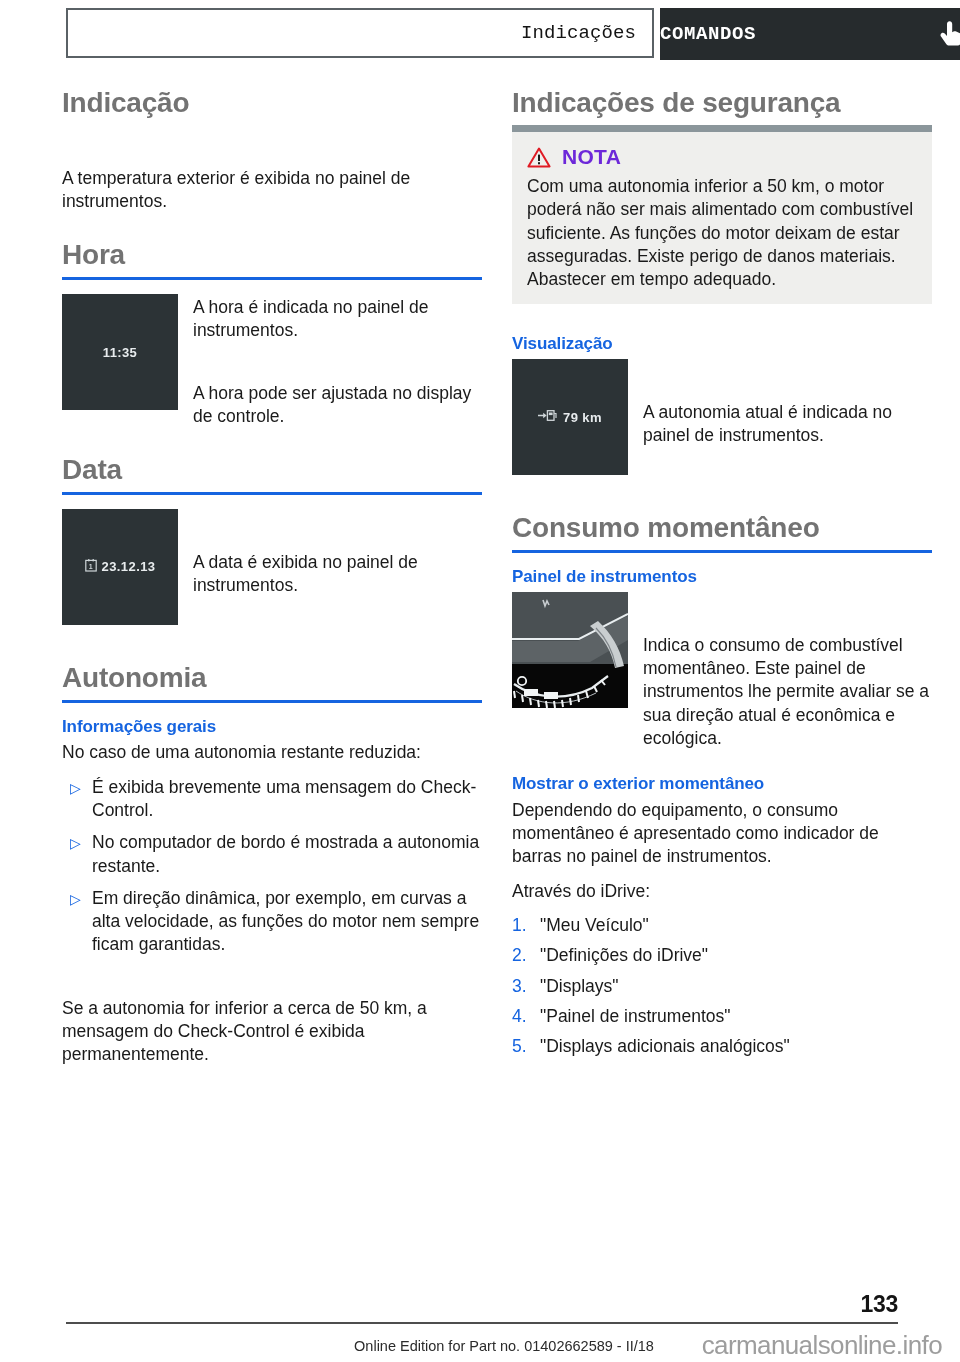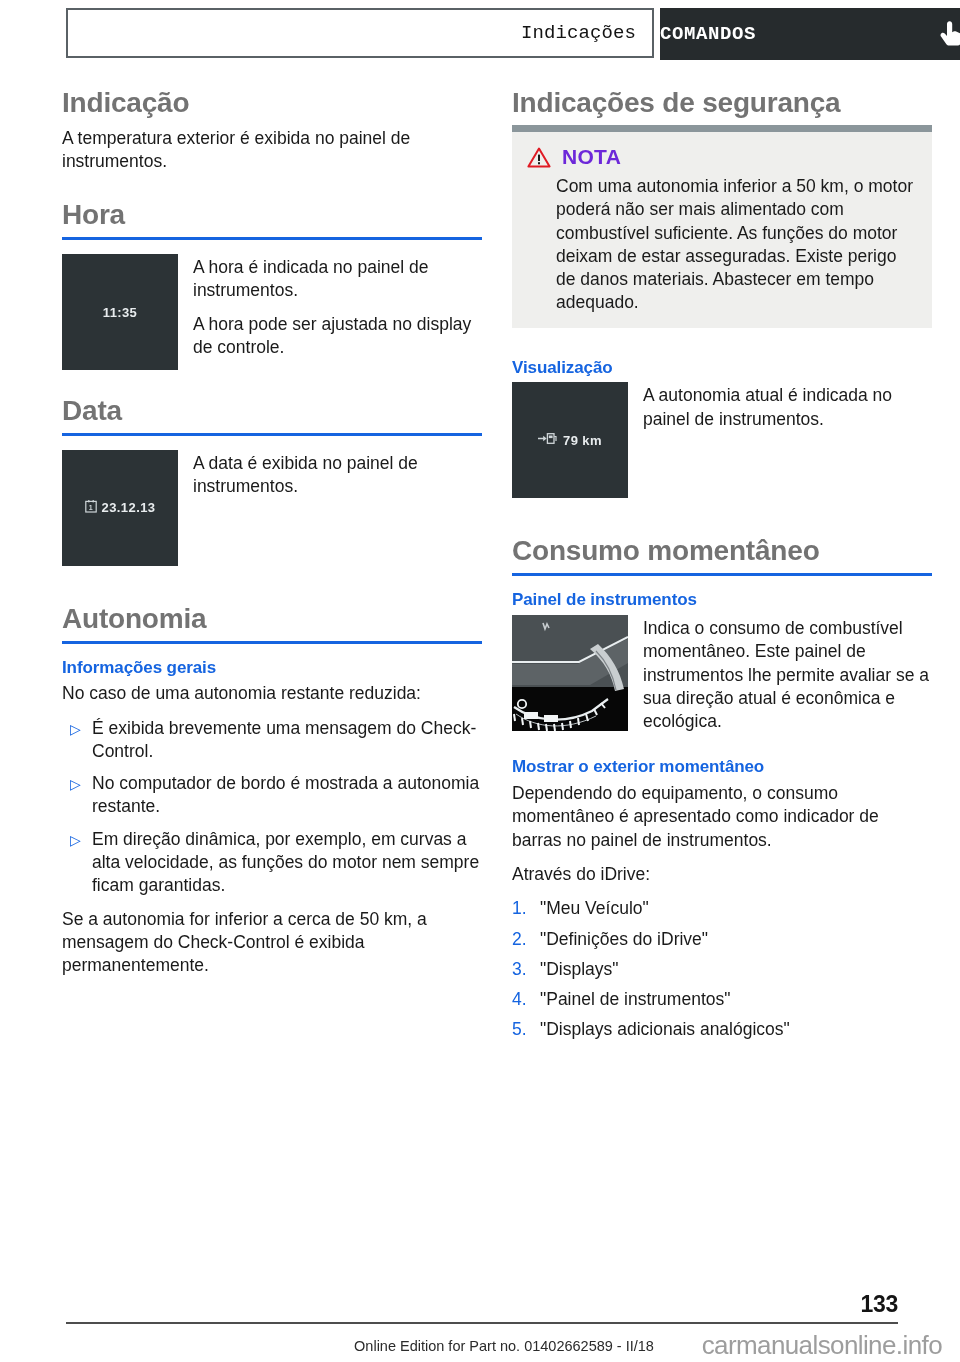--- a/index.html
+++ b/index.html
@@ -107,21 +107,21 @@
     line-height: 1.22;
     letter-spacing: -0.1px;
   }
 
   p.body {
     font-size: 17.5px;
     line-height: 1.33;
     margin: 0 0 11px 0;
     color: #1a1a1a;
   }
-  p.body:last-child { margin-bottom: 0; }
+  p.body:last-child { margin-bottom: 0; margin-top: 40px; }
 
   
   .figblock {
     display: flex;
     align-items: flex-start;
     gap: 0;
     margin-bottom: 10px;
   }
   .figblock .fig {
     flex: 0 0 auto;
@@ -187,21 +187,20 @@
     font-size: 21px;
     font-weight: bold;
     color: #6d28d9;
     letter-spacing: 0.3px;
   }
   .notice .notice-body {
     font-size: 17.5px;
     line-height: 1.33;
     padding: 0 15px;
     color: #1a1a1a;
-    margin-left: 29px;
   }
   .warn-tri { display: block; }
 
   
   ul.bullets {
     list-style: none;
     margin: 0 0 10px 0;
     padding: 0;
   }
   ul.bullets li {

